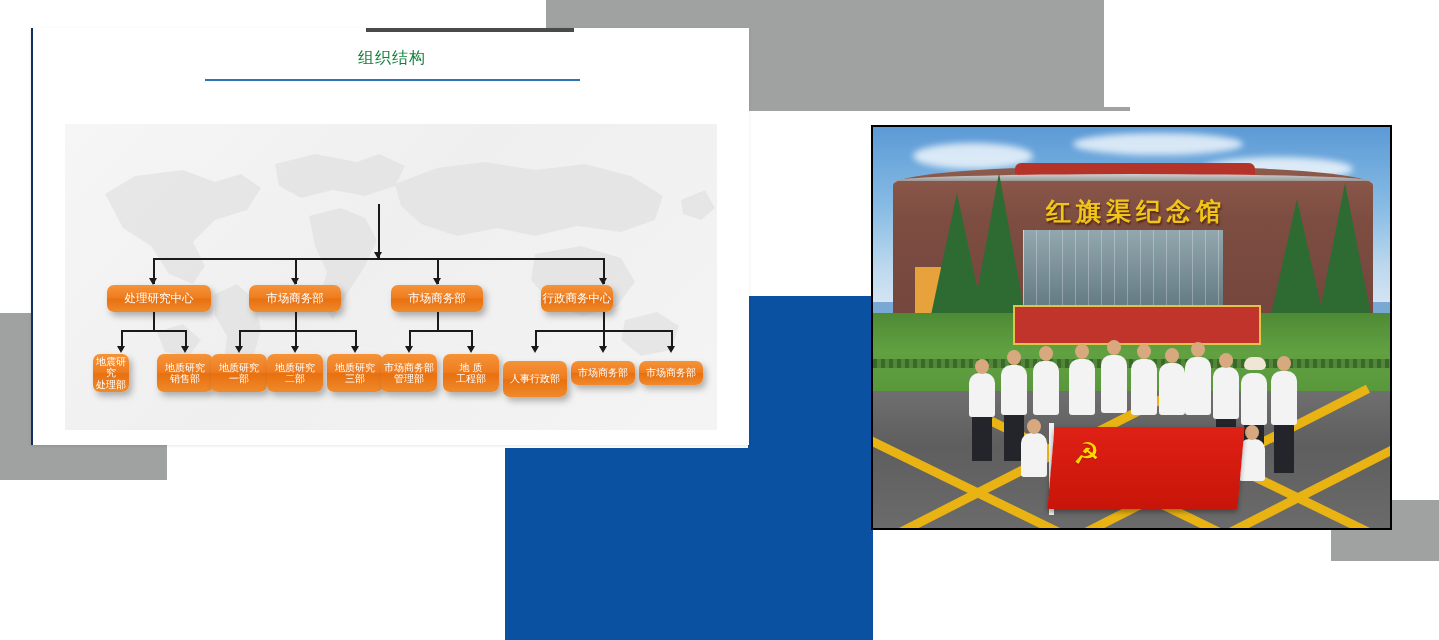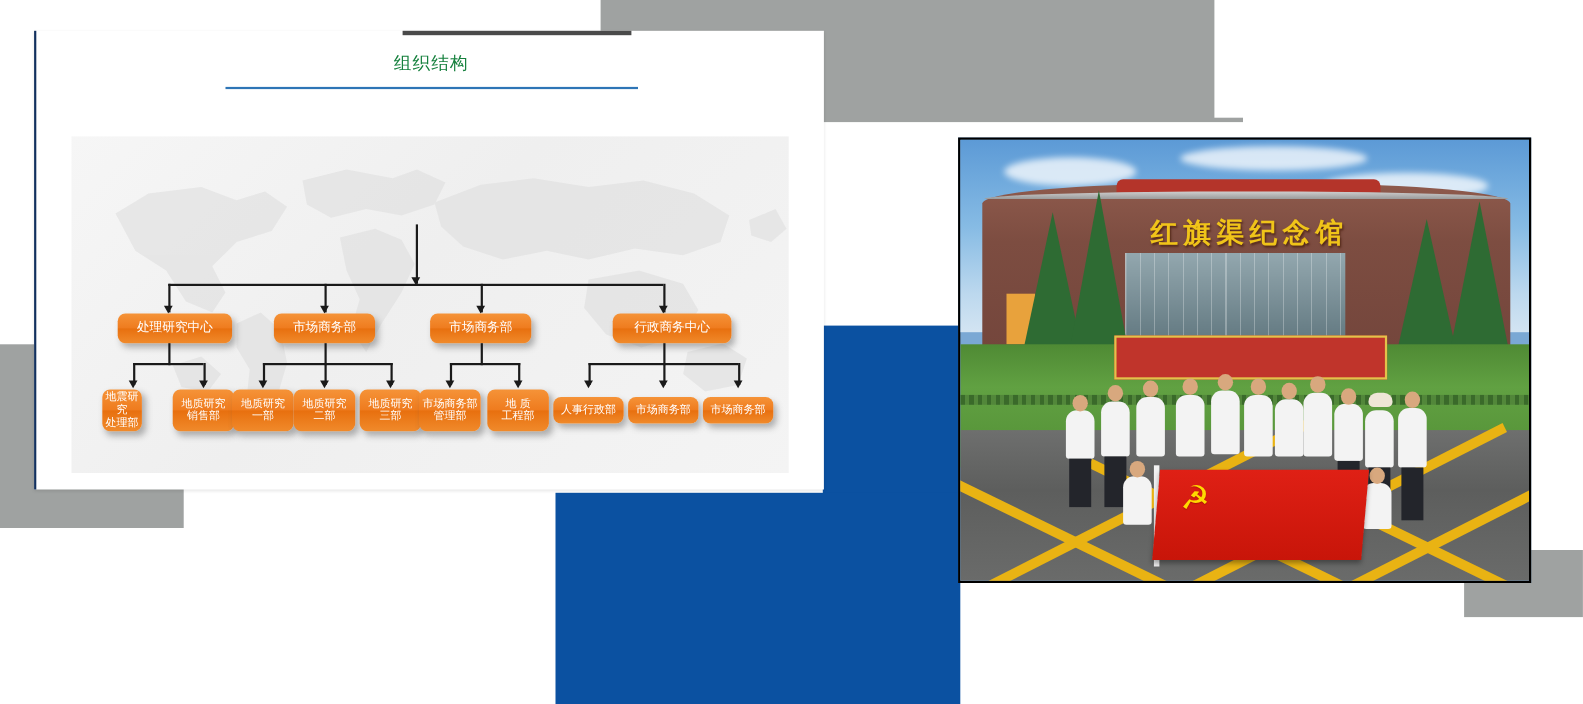--- a/index.html
+++ b/index.html
@@ -233,21 +233,21 @@
         <div class="ln v" style="left:230px; top:134px; height:26px;"></div>
         <div class="arrow" style="left:226px; top:154px;"></div>
         <div class="ln v" style="left:372px; top:134px; height:26px;"></div>
         <div class="arrow" style="left:368px; top:154px;"></div>
         <div class="ln v" style="left:538px; top:134px; height:26px;"></div>
         <div class="arrow" style="left:534px; top:154px;"></div>
 
         <div class="node lvl2" style="left:42px;  top:161px; width:104px; height:27px;">处理研究中心</div>
         <div class="node lvl2" style="left:184px; top:161px; width:92px; height:27px;">市场商务部</div>
         <div class="node lvl2" style="left:326px; top:161px; width:92px; height:27px;">市场商务部</div>
-        <div class="node lvl2" style="left:492px; top:161px; width:108px; height:27px;">行政商务中心</div>
+        <div class="node lvl2" style="left:476px; top:161px; width:72px; height:27px;">行政商务中心</div>
 
         <div class="ln v" style="left:88px; top:188px; width:1.6px; height:20px;"></div>
         <div class="ln h" style="left:56px; top:206px; width:64px;"></div>
         <div class="ln v" style="left:56px; top:206px; height:20px;"></div>
         <div class="arrow" style="left:52px; top:222px;"></div>
         <div class="ln v" style="left:120px; top:206px; height:20px;"></div>
         <div class="arrow" style="left:116px; top:222px;"></div>
 
         <div class="ln v" style="left:230px; top:188px; height:20px;"></div>
         <div class="ln h" style="left:174px; top:206px; width:118px;"></div>
@@ -284,21 +284,21 @@
         <div class="node lvl3" style="left:202px; top:230px; width:56px; height:38px;">地质研究
 二部</div>
         <div class="node lvl3" style="left:262px; top:230px; width:56px; height:38px;">地质研究
 三部</div>
 
         <div class="node lvl3" style="left:316px; top:230px; width:56px; height:38px;">市场商务部
 管理部</div>
         <div class="node lvl3" style="left:378px; top:230px; width:56px; height:38px;">地 质
 工程部</div>
 
-        <div class="node lvl3" style="left:438px; top:237px; width:64px; height:24px;">人事行政部</div>
+        <div class="node lvl3" style="left:438px; top:237px; width:64px; height:36px;">人事行政部</div>
         <div class="node lvl3" style="left:506px; top:237px; width:64px; height:24px;">市场商务部</div>
         <div class="node lvl3" style="left:574px; top:237px; width:64px; height:24px;">市场商务部</div>
       </div>
     </div>
   </div>
 
   <div class="photo-frame">
     <div class="ph sky"></div>
     <div class="cloud" style="left:40px;  top:16px; width:120px; height:26px;"></div>
     <div class="cloud" style="left:200px; top:6px;  width:170px; height:22px;"></div>

